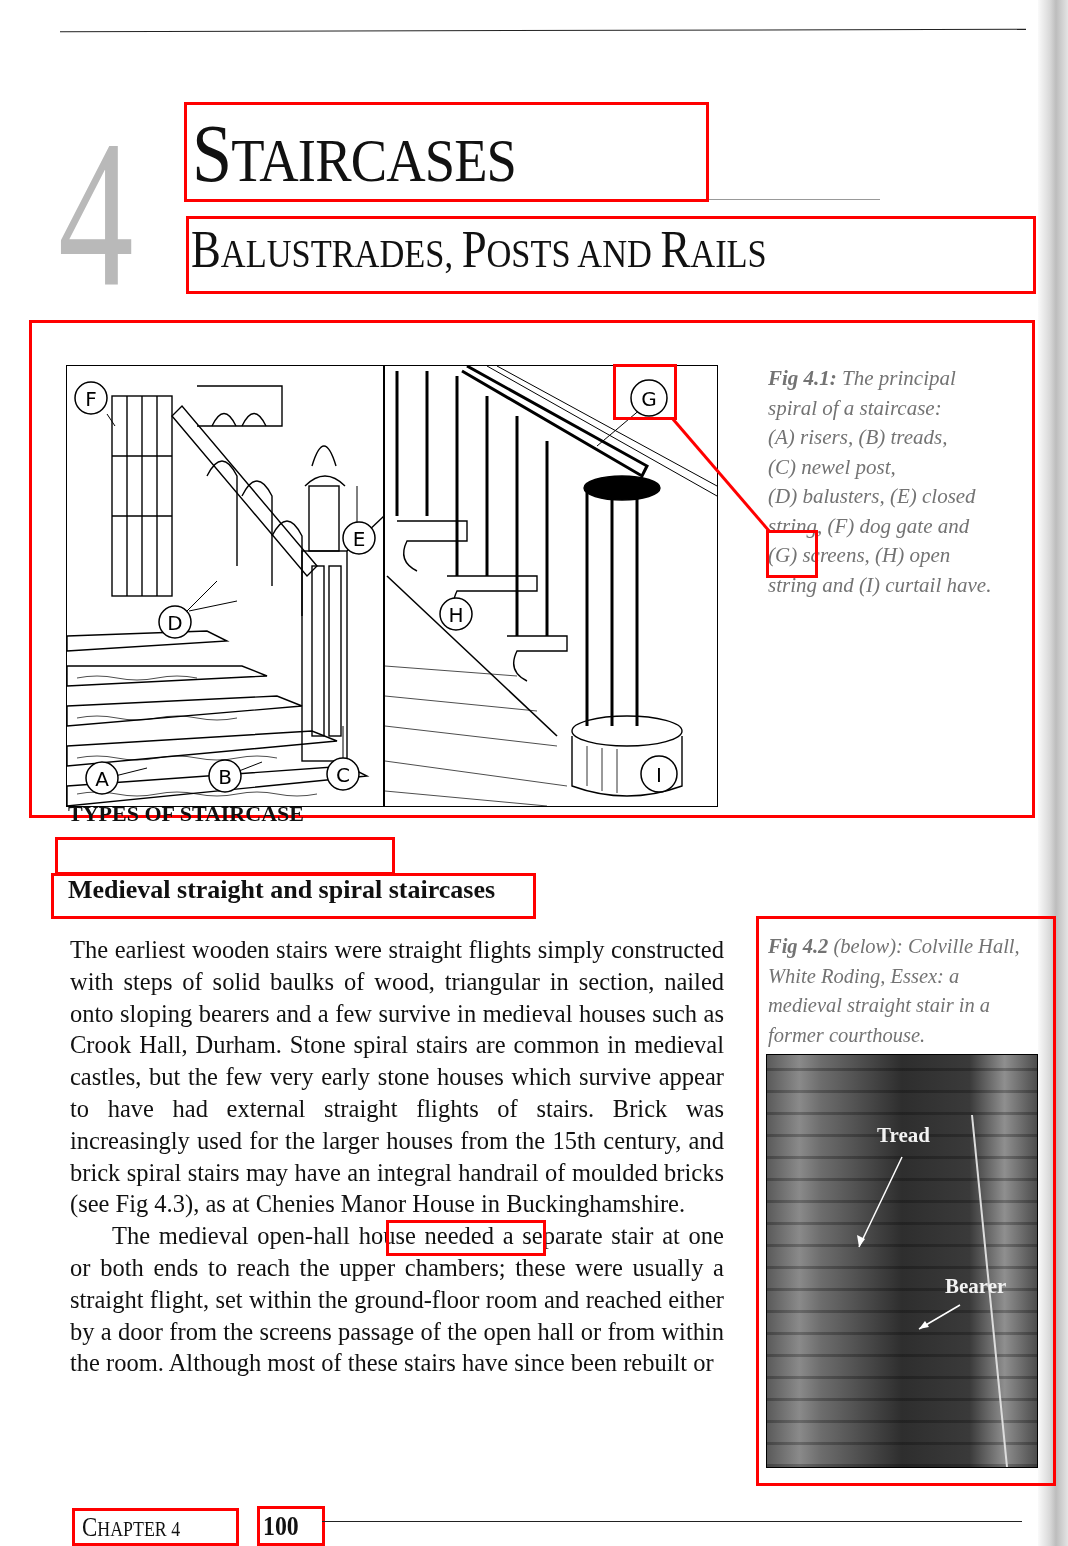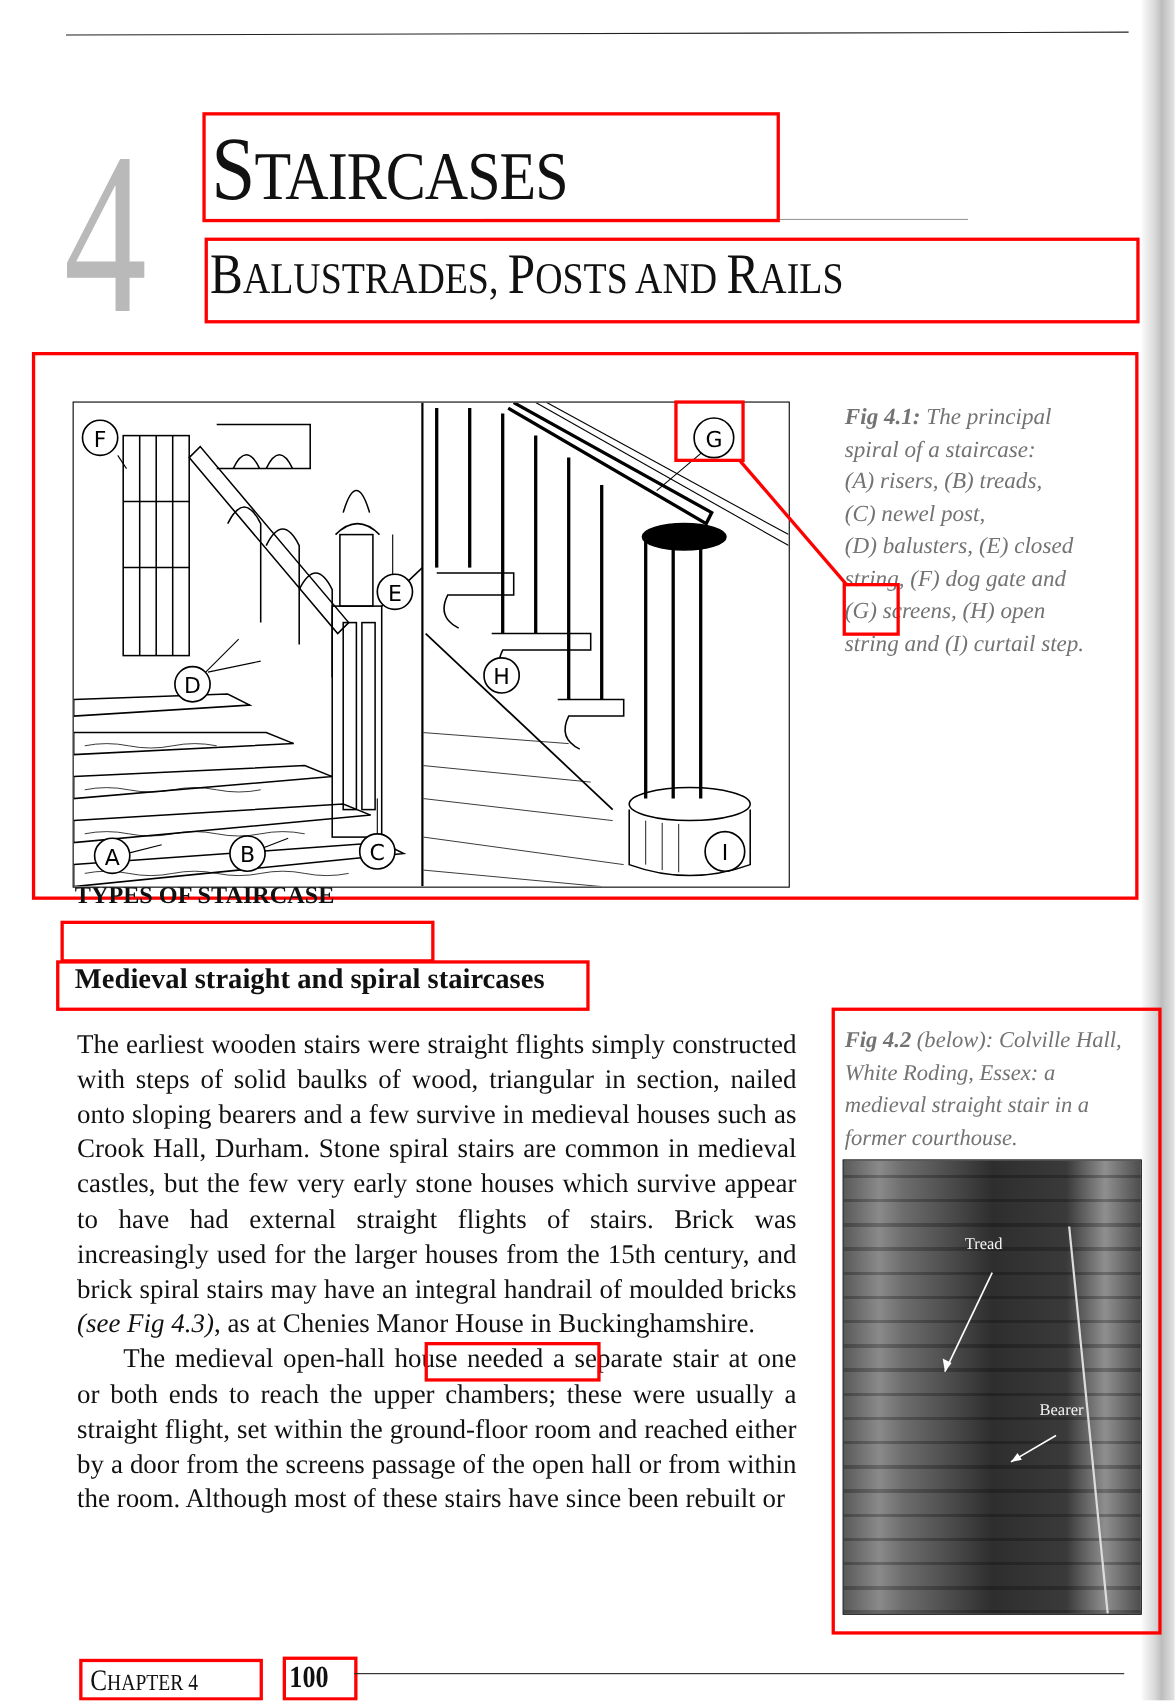--- a/index.html
+++ b/index.html
@@ -45,30 +45,30 @@
   .section-head { position: absolute; left: 68px; top: 801px; font-size: 22px; font-weight: bold; font-family: "Liberation Serif", serif; }
   .sub-head { position: absolute; left: 68px; top: 875px; font-size: 26px; font-weight: bold; font-family: "Liberation Serif", serif; }
 
   .body-text {
     position: absolute; left: 70px; top: 934px; width: 654px;
     font-size: 24.5px; line-height: 31.8px; text-align: justify;
     font-family: "Liberation Serif", serif; color: #111;
   }
   .body-text p { margin: 0; }
   .body-text p.indent { text-indent: 42px; }
-  .inline-ref { position: relative; font-style: italic; }
+  .inline-ref { position: relative; }
 
   .fig2-photo {
     position: absolute; left: 766px; top: 1054px; width: 270px; height: 412px;
     border: 1.5px solid #000; overflow: hidden;
     background:
       repeating-linear-gradient(0deg, rgba(0,0,0,0.25) 0 3px, transparent 3px 22px),
       linear-gradient(90deg, #5a5a5a 0%, #8a8a8a 12%, #6d6d6d 20%, #2e2e2e 50%, #3a3a3a 75%, #8f8f8f 88%, #4d4d4d 100%);
   }
-  .photo-label { position: absolute; color: #f2f2f2; font-size: 15px; font-family: "Liberation Serif", serif; }
+  .photo-label { position: absolute; color: #f2f2f2; font-size: 21px; font-family: "Liberation Serif", serif; font-weight: bold; }
 
   .footer-rule { position: absolute; left: 322px; top: 1521px; width: 700px; height: 1px; background: #222; }
   .footer-chapter { position: absolute; left: 82px; top: 1514px; font-size: 27px; line-height: 1; font-family: "Liberation Serif", serif; transform: scaleX(0.85); transform-origin: left top; }
   .footer-chapter .sc { font-size: 21px; }
   .footer-page { position: absolute; left: 263px; top: 1512px; font-size: 28px; font-weight: bold; line-height: 1; font-family: "Liberation Serif", serif; transform: scaleX(0.85); transform-origin: left top; }
   .connector { position: absolute; left: 0; top: 0; width: 1068px; height: 1546px; pointer-events: none; }
 </style>
 </head>
 <body>
 
@@ -231,21 +231,21 @@
 </div>
 
 <div class="fig-caption" style="left:768px;top:364px;width:262px;">
   <b>Fig 4.1:</b><span> The principal</span><br>
   <span>spiral of a staircase:</span><br>
   <span>(A) risers, (B)   treads,</span><br>
   <span>(C) newel post,</span><br>
   <span>(D) balusters, (E) closed</span><br>
   <span>string, (F) dog gate and</span><br>
   <span>(G) screens, (H) open</span><br>
-  <span>string and (I) curtail step.</span>
+  <span>string and (I) curtail have.</span>
 </div>
 
 <div class="hl" style="left:613px;top:364px;width:64px;height:56px;"></div>
 <div class="hl" style="left:766px;top:530px;width:52px;height:48px;"></div>
 <svg class="connector">
   <line x1="672" y1="418" x2="770" y2="532" stroke="#ff0000" stroke-width="3"></line>
 </svg>
 
 <div class="section-head">TYPES OF STAIRCASE</div>
 <div class="hl" style="left:55px;top:837px;width:340px;height:38px;"></div>

